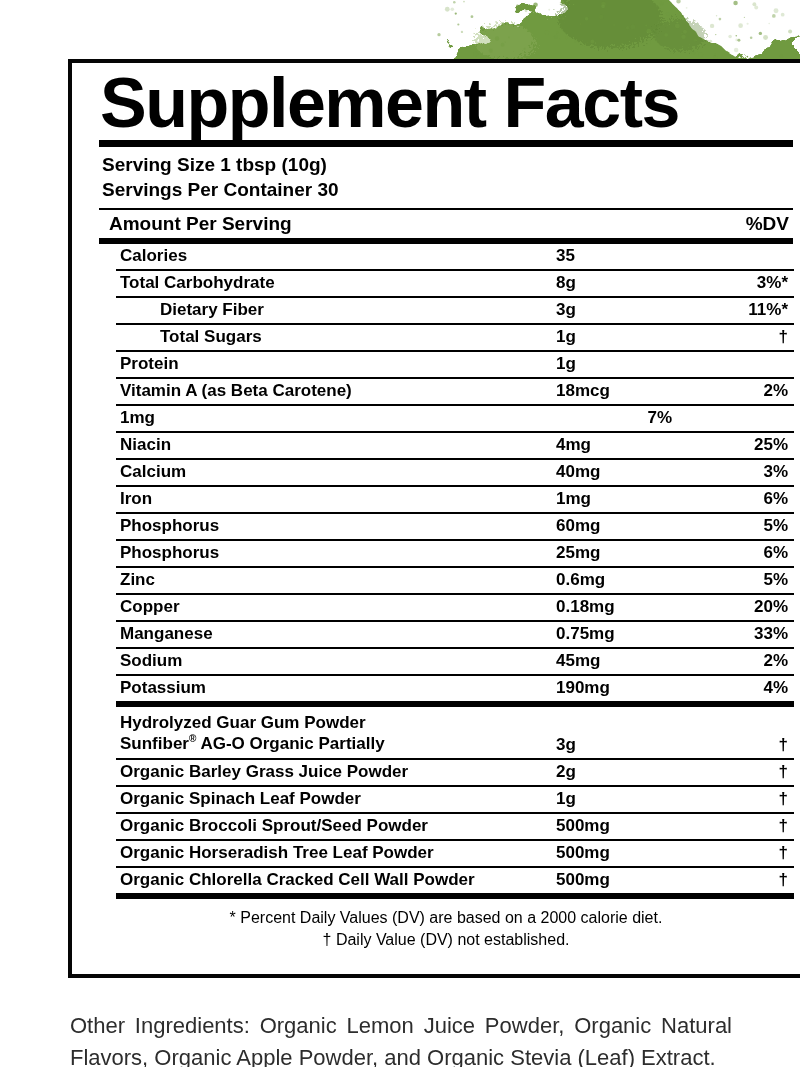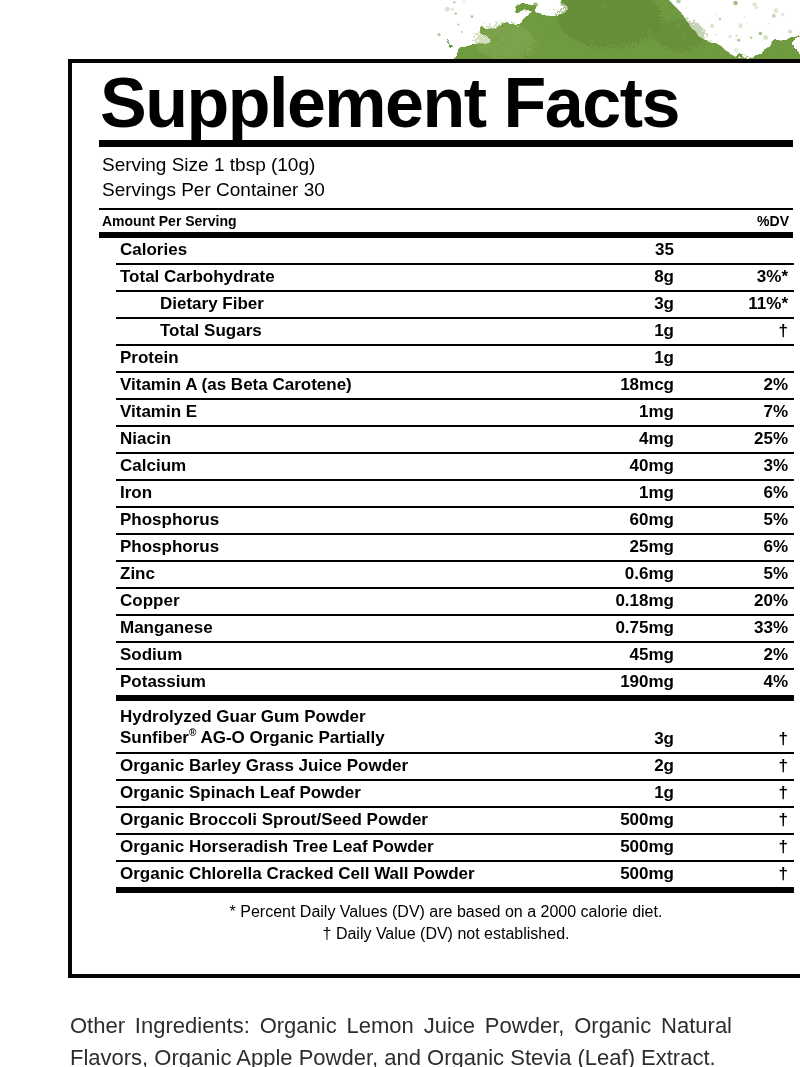--- a/index.html
+++ b/index.html
@@ -16,34 +16,34 @@
     box-sizing:border-box;background:#fff;border:4px solid #050505;
     padding:0 26px;z-index:2;overflow:hidden;
   }
   .title{
     font-size:70px;font-weight:bold;letter-spacing:-1.5px;line-height:.92;
     padding:8px 2px 5px 2px;white-space:nowrap;
   }
   .bar-thick{height:7px;background:#000;margin:0 1px;}
   .bar-med{height:6px;background:#000;margin:0 1px;}
   .hairline{height:2px;background:#000;margin:0 1px;}
-  .serving{padding:6px 4px 5px 4px;font-size:19px;font-weight:normal;line-height:1.3;}
+  .serving{padding:6px 4px 5px 4px;font-size:19px;font-weight:bold;line-height:1.3;}
   .hdr-row{
     display:flex;justify-content:space-between;align-items:center;
-    font-size:14px;font-weight:bold;padding:3px 5px 3px 4px;
+    font-size:19px;font-weight:bold;padding:3px 5px 3px 4px;margin-left:7px;
   }
   .rows{}
   .row{
     display:grid;grid-template-columns:436px 118px 1fr;
     align-items:center;min-height:25px;border-bottom:2px solid #000;
     font-size:17px;font-weight:bold;padding:0 4px;margin-left:18px;
   }
   .row .n{}
   .row.indent .n{padding-left:40px;}
-  .row .a{text-align:right;}
+  .row .a{text-align:left;}
   .row .d{text-align:right;padding-right:2px;}
   .row.thick{border-bottom-width:6px;}
   .row.tall{align-items:end;min-height:48px;padding-bottom:3px;}
   .row.tall .n{line-height:1.22;padding-top:4px;}
   sup{font-size:10px;vertical-align:super;line-height:0;}
   .footnotes{padding:8px 4px 6px 4px;font-size:16px;font-weight:normal;line-height:1.4;text-align:center;}
   .other{
     position:absolute;left:70px;top:988px;width:662px;z-index:2;
     font-size:22px;color:#2d2d2d;line-height:1.45;text-align:justify;
   }
@@ -291,21 +291,20 @@
         <span class="n">Protein</span>
         <span class="a">1g</span>
         <span class="d"></span>
       </div>
       <div class="row">
         <span class="n">Vitamin A (as Beta Carotene)</span>
         <span class="a">18mcg</span>
         <span class="d">2%</span>
       </div>
       <div class="row">
-        <span class="n">Vitamin E</span>
         <span class="a">1mg</span>
         <span class="d">7%</span>
       </div>
       <div class="row">
         <span class="n">Niacin</span>
         <span class="a">4mg</span>
         <span class="d">25%</span>
       </div>
       <div class="row">
         <span class="n">Calcium</span>

